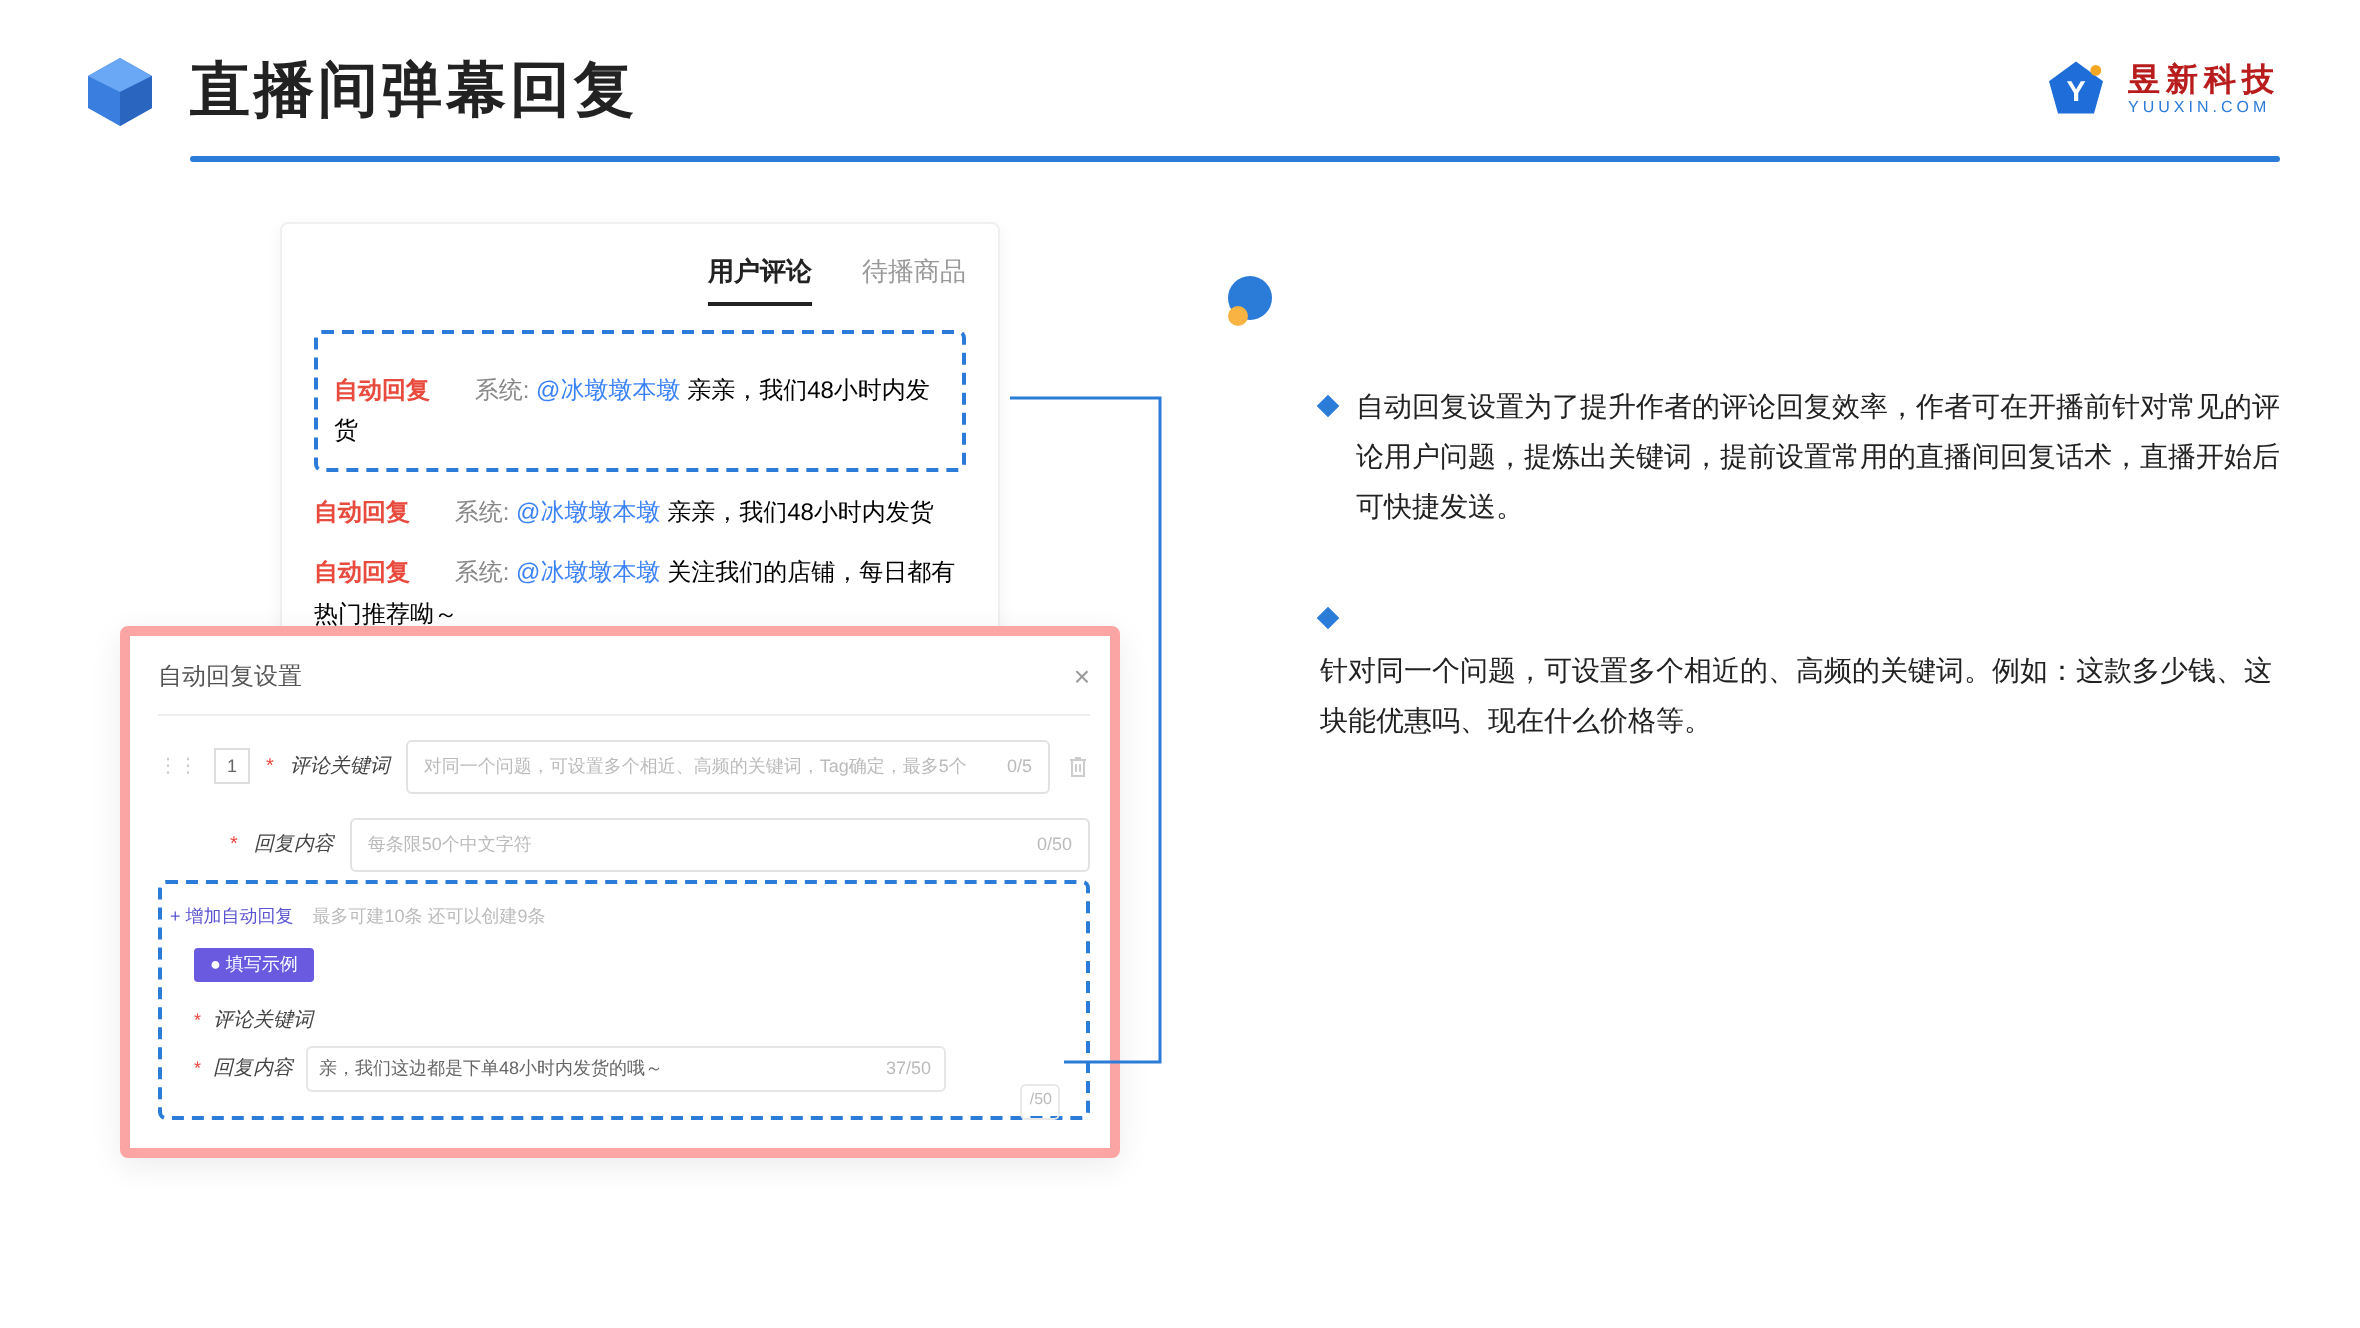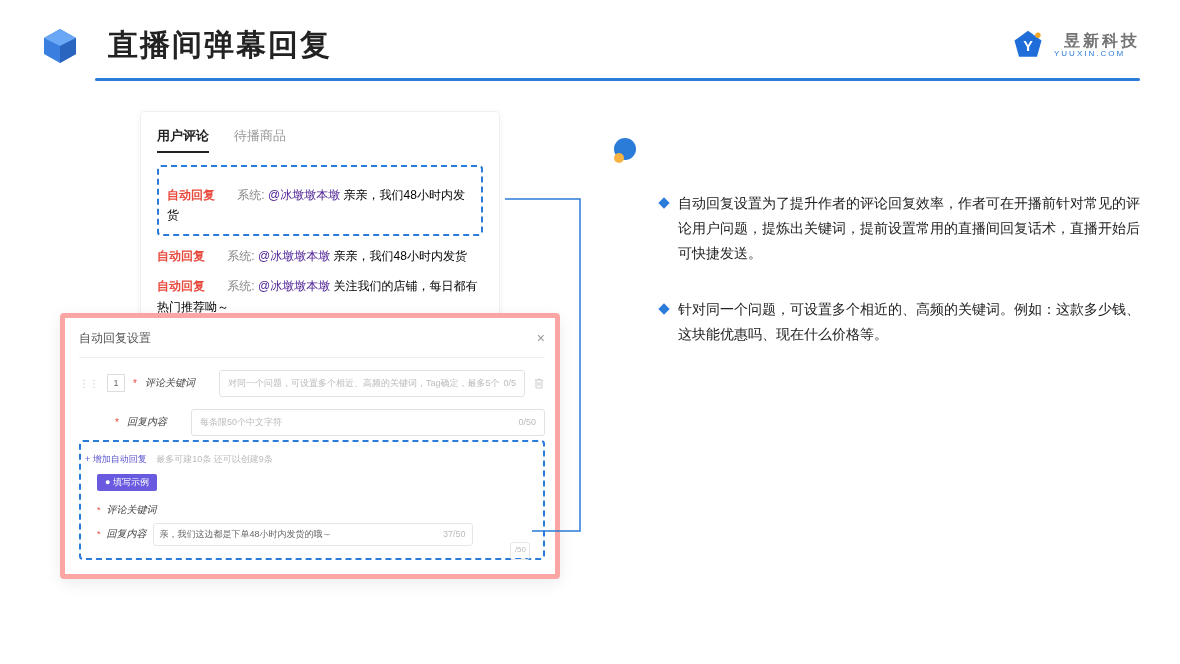--- a/index.html
+++ b/index.html
@@ -1,49 +1,49 @@
 <!DOCTYPE html>
 <html><head>
 <meta charset="utf-8">
 <style>
 * { margin:0; padding:0; box-sizing:border-box; }
 body { font-family:"Microsoft YaHei","PingFang SC",sans-serif; background:#fff; width:1180px; height:664px; position:relative; }
 .header { display:flex; align-items:center; justify-content:space-between; padding:25px 40px 12px 40px; }
-.title-wrap { display:flex; align-items:center; gap:28px; }
+.title-wrap { display:flex; align-items:center; gap:15px; }
 .cube-icon { width:40px; height:40px; position:relative; }
 .cube-icon svg { width:100%; height:100%; }
 .title { font-size:30px; font-weight:600; color:#222; letter-spacing:2px; }
 .brand { display:flex; align-items:center; gap:8px; }
 .brand-icon { width:36px; height:36px; }
 .brand-text { display:flex; flex-direction:column; line-height:1.05; }
-.brand-cn { font-size:16px; font-weight:700; color:#737373; letter-spacing:3px;margin-left:10px; }
+.brand-cn { font-size:16px; font-weight:700; color:#b91c1c; letter-spacing:3px; }
 .brand-en { font-size:8px; color:#2b7bd8; letter-spacing:2px; }
 .hr { height:3px; background:#2b7bd8; margin:0 40px 0 95px; border-radius:2px; }
 .body { display:flex; padding:30px 40px 0 60px; gap:30px; }
 .left { width:520px; position:relative; }
 .right { flex:1; }
 
 .panel-comments { width:360px; margin-left:80px; background:#fff; border:1px solid #f0f0f0; box-shadow:0 2px 8px rgba(0,0,0,0.05); border-radius:4px; padding:15px 16px 20px 16px; position:relative; z-index:1; }
-.tabs { display:flex; gap:25px; font-size:13px; margin-bottom:12px; }
+.tabs { display:flex; gap:25px; font-size:13px; margin-bottom:12px;justify-content:flex-end; }
 .tab { padding-bottom:6px; cursor:pointer; color:#999; }
 .tab.active { font-weight:700; color:#222; border-bottom:2px solid #222; }
 .cmt { font-size:12px; line-height:1.7; margin-top:10px; }
 .cmt .tag { color:#e84a3d; font-weight:600; margin-right:19px; }
 .cmt .sys { color:#888; }
-.cmt .at { color:#4c1d95; }
+.cmt .at { color:#3b82f6; }
 .highlight-box { border:2px dashed #2b7bd8; border-radius:4px; padding:8px 8px; margin-top:6px; }
 
 .panel-settings { width:500px; margin-top:-25px; background:#fff; border:5px solid #fca5a5; box-shadow:0 4px 16px rgba(0,0,0,0.08); border-radius:4px; padding:12px 10px 14px 14px; position:relative; z-index:2; }
 .ps-head { display:flex; justify-content:space-between; align-items:center; font-size:12px; color:#555; border-bottom:1px solid #eee; padding-bottom:10px; }
 .ps-close { font-size:14px; color:#999; cursor:pointer; }
 .row { display:flex; align-items:center; gap:8px; margin-top:12px; font-size:10px; }
 .rownum { width:18px; height:18px; border:1px solid #ddd; display:flex; align-items:center; justify-content:center; font-size:9px; color:#666; background:#fff; }
 .req { color:#e84a3d; }
 .rlabel { color:#444; font-size:10px; white-space:nowrap;font-style:italic; }
-.rinput { flex:1; border:1px solid #e2e2e2; border-radius:3px; padding:6px 8px; font-size:9px; color:#bbb; display:flex; justify-content:space-between; align-items:center; background:#fff;margin-left:16px; }
+.rinput { flex:1; border:1px solid #e2e2e2; border-radius:3px; padding:6px 8px; font-size:9px; color:#bbb; display:flex; justify-content:space-between; align-items:center; background:#fff; }
 .count { color:#bbb; font-size:9px; }
 .trash { width:12px; height:12px; color:#ccc; display:flex; align-items:center; justify-content:center; }
 .panel-lower { margin-top:12px; }
 .add-link { color:#5a54d0; font-size:9px;text-align:center; }
 .add-hint { color:#bbb; font-size:9px; margin-left:5px; }
 .example { background:#6a5ae0; color:#fff; font-size:9px; padding:2px 8px; border-radius:2px; display:inline-block; margin:8px 0 6px 12px; }
 .tag-chip { display:inline-block; background:#f4f4f6; border:1px solid #e8e8e8; border-radius:3px; padding:2px 6px; margin-right:3px; font-size:8px; color:#666; }
 .tag-chip .x { color:#aaa; margin-left:2px; }
 .ex-row { display:flex; align-items:center; gap:6px; margin:6px 0 0 12px; font-size:9px; }
 .ex-input { flex:1; border:1px solid #e6e6e6; border-radius:3px; padding:4px 6px; display:flex; align-items:center; justify-content:space-between; max-width:320px; background:#fff; }
@@ -179,18 +179,18 @@
         <svg viewBox="0 0 30 30">
             <circle cx="15" cy="13" r="11" fill="#2b7bd8"></circle>
             <circle cx="9" cy="22" r="5" fill="#f9b342"></circle>
           </svg>
       </div>
     </div>
     <div class="bullet">
       <div class="diamond"></div>
       <div>自动回复设置为了提升作者的评论回复效率，作者可在开播前针对常见的评论用户问题，提炼出关键词，提前设置常用的直播间回复话术，直播开始后可快捷发送。</div>
     </div>
-    <div class="bullet" style="margin-top:30px;">
+    <div class="bullet" style="margin-top:30px;flex-direction:column;">
       <div class="diamond"></div>
       <div>针对同一个问题，可设置多个相近的、高频的关键词。例如：这款多少钱、这块能优惠吗、现在什么价格等。</div>
     </div>
   </div>
 </div>
 
 </body></html>

